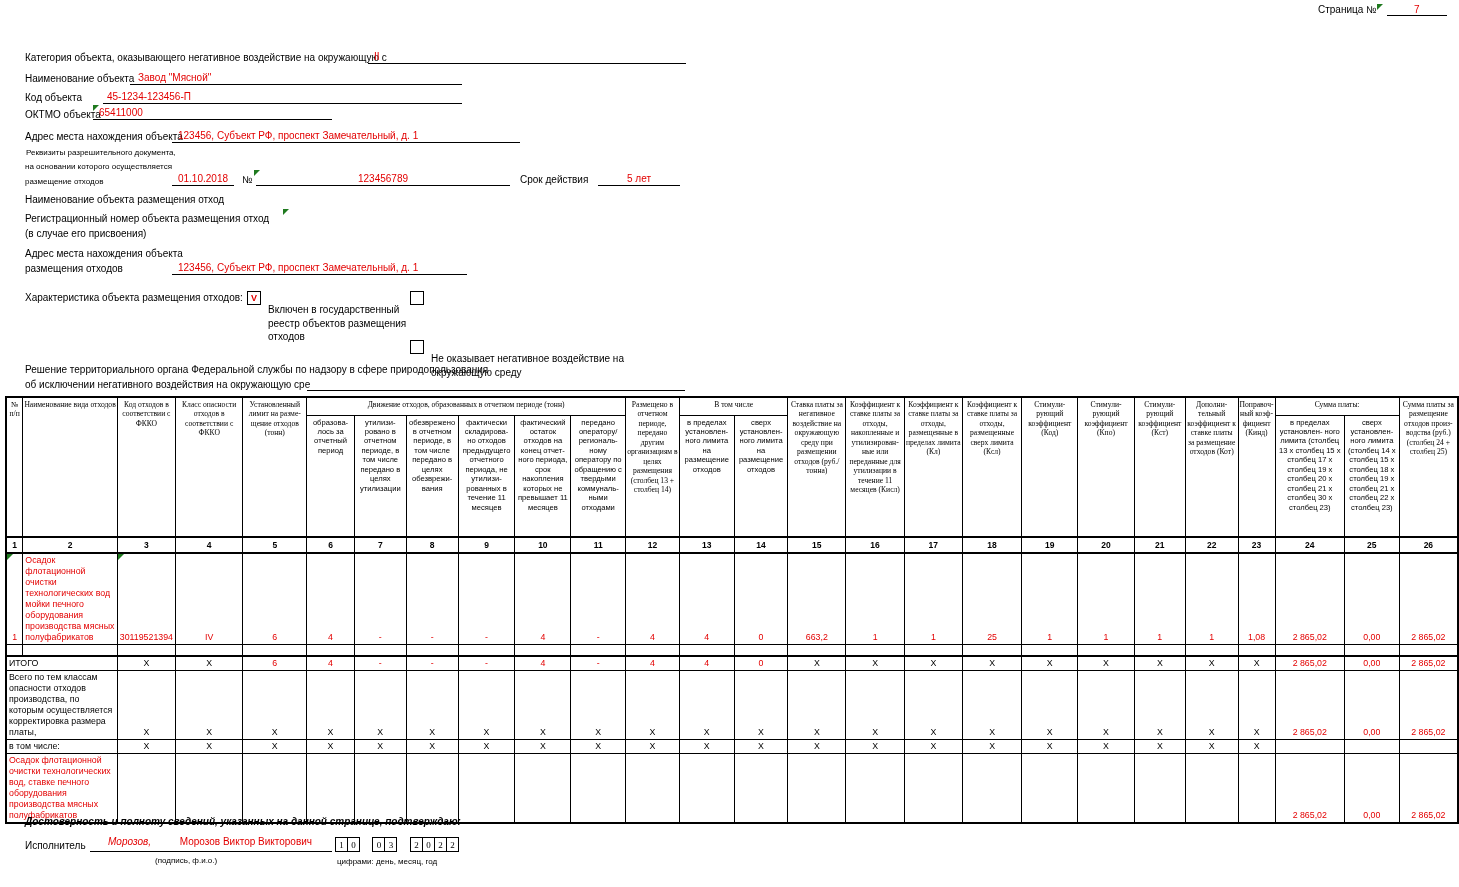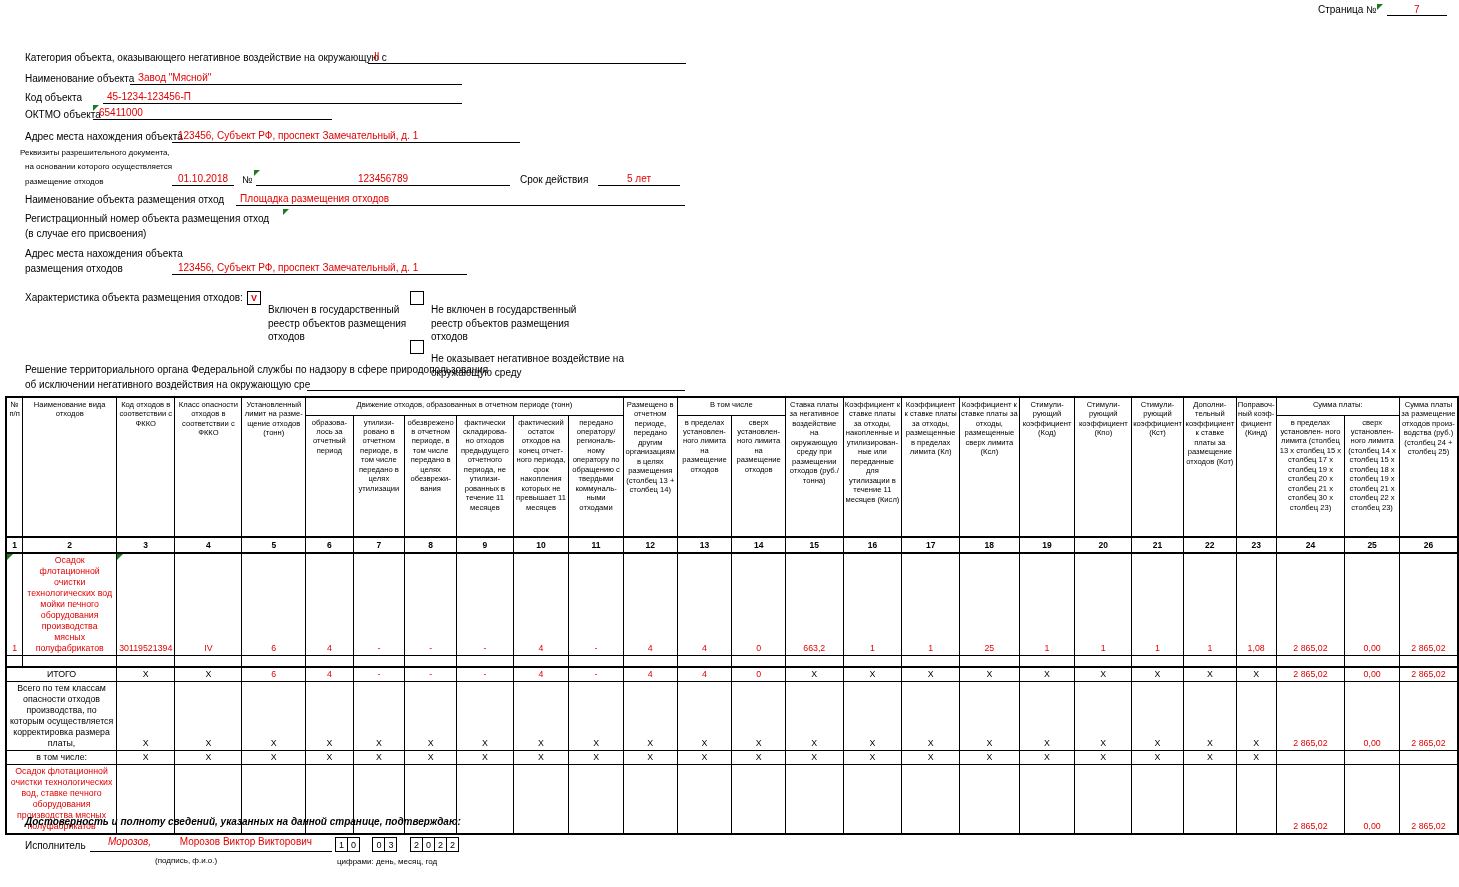--- a/index.html
+++ b/index.html
@@ -25,31 +25,31 @@
 
   .cb { position:absolute; width:14px; height:14px; border:1.4px solid #000; font-size:9px; font-weight:bold; text-align:center; line-height:12px; background:#fff; }
   .cb-lbl { position:absolute; font-size:10px; line-height:13.5px;margin-top:12px; }
 
   
   table.wt { position:absolute; left:5px; top:396px; border-collapse:collapse; table-layout:fixed; border:2px solid #000; }
   table.wt th, table.wt td { border:1px solid #000; overflow:hidden; word-wrap:break-word; }
   table.wt th { font-weight:normal; font-size:7.6px; line-height:1.25; vertical-align:top; text-align:center; padding:2px 1px 1px 1px; }
   table.wt tr.numrow th { font-weight:bold; font-size:8.5px; padding:1px; border-top:2px solid #000; border-bottom:2px solid #000; vertical-align:middle; }
   table.wt td { font-size:8.8px; line-height:11px; text-align:center; vertical-align:bottom; padding:1px 2px; position:relative; }
-  table.wt td.al { text-align:center; }
+  table.wt td.al { text-align:left; }
   table.wt td.vt { vertical-align:top; }
   table.wt td .gm { top:0; left:0; }
   table.wt tr.tb td { border-bottom:2px solid #000; }
 
   .sigline { position:absolute; left:90px; top:836px; width:242px; height:16px; border-bottom:1px solid #000; font-size:10px; }
   .sig { font-style:italic; margin-left:18px; }
   .signame { margin-left:26px; }
 
   .dbox { display:inline-block; width:13px; height:15px; border:1px solid #000; margin-right:-1px; font-size:9px; text-align:center; line-height:14px; vertical-align:top; background:#fff; }
-  .dgroup { display:inline-block; margin-right:9px; }
+  .dgroup { display:inline-block; margin-right:9px;font-family:Liberation Serif, serif; }
 
   .bold { font-weight:bold;font-style:italic; }
 </style>
 </head>
 <body>
 
 <div class="page">
 
   <div class="pagenum">
     <span>Страница №</span><span class="gm-inline"></span><span class="pn-line"><span class="red">7</span></span>
@@ -65,46 +65,44 @@
   <div class="abs lbl" style="left:25px;top:92px">Код объекта</div>
   <div class="uline red" style="left:103px;top:90px;width:359px;padding-left:4px"><span>45-1234-123456-П</span></div>
 
   <div class="abs lbl" style="left:25px;top:109px">ОКТМО объекта</div>
   <span class="gm" style="left:93px;top:105px"></span>
   <div class="uline red" style="left:93px;top:106px;width:239px;padding-left:6px"><span>65411000</span></div>
 
   <div class="abs lbl" style="left:25px;top:131px">Адрес места нахождения объекта</div>
   <div class="uline red" style="left:172px;top:129px;width:348px;padding-left:6px"><span>123456, Субъект РФ, проспект Замечательный, д. 1</span></div>
 
-  <div class="abs lbl sm" style="left:20px;top:148px">Реквизиты разрешительного документа,</div>
+  <div class="abs lbl sm" style="left:26px;top:148px">Реквизиты разрешительного документа,</div>
   <div class="abs lbl sm" style="left:25px;top:162px">на основании которого осуществляется</div>
   <div class="abs lbl sm" style="left:25px;top:177px">размещение отходов</div>
   <div class="uline red center" style="left:172px;top:172px;width:62px"><span>01.10.2018</span></div>
   <div class="abs lbl" style="left:242px;top:174px">№</div>
   <span class="gm" style="left:254px;top:170px"></span>
   <div class="uline red center" style="left:256px;top:172px;width:254px"><span>123456789</span></div>
   <div class="abs lbl" style="left:520px;top:174px">Срок действия</div>
   <div class="uline red center" style="left:598px;top:172px;width:82px"><span>5 лет</span></div>
 
   <div class="abs lbl" style="left:25px;top:194px">Наименование объекта размещения отход</div>
-  <div class="uline red" style="left:236px;top:192px;width:449px;padding-left:4px"><span>Площадка размещения отходов</span></div>
 
   <div class="abs lbl" style="left:25px;top:213px">Регистрационный номер объекта размещения отход</div>
   <span class="gm" style="left:283px;top:209px"></span>
   <div class="abs lbl" style="left:25px;top:228px">(в случае его присвоения)</div>
 
   <div class="abs lbl" style="left:25px;top:248px">Адрес места нахождения объекта</div>
   <div class="abs lbl" style="left:25px;top:263px">размещения отходов</div>
   <div class="uline red" style="left:172px;top:261px;width:295px;padding-left:6px"><span>123456, Субъект РФ, проспект Замечательный, д. 1</span></div>
 
   <div class="abs lbl" style="left:25px;top:292px">Характеристика объекта размещения отходов:</div>
   <div class="cb" style="left:247px;top:291px"><span class="red">V</span></div>
   <div class="cb-lbl" style="left:268px;top:291px;width:158px">Включен в государственный реестр объектов размещения отходов</div>
   <div class="cb" style="left:410px;top:291px"><span class="red"></span></div>
-  <div class="cb-lbl" style="left:431px;top:291px;width:172px">Не включен в государственный реестр объектов размещения отходов</div>
   <div class="cb" style="left:410px;top:340px"><span class="red"></span></div>
   <div class="cb-lbl" style="left:431px;top:340px;width:205px">Не оказывает негативное воздействие на окружающую среду</div>
 
   <div class="abs lbl" style="left:25px;top:364px">Решение территориального органа Федеральной службы по надзору в сфере природопользования</div>
   <div class="abs lbl" style="left:25px;top:379px">об исключении негативного воздействия на окружающую сре</div>
   <div class="uline red" style="left:307px;top:377px;width:378px"><span></span></div>
 
   <table class="wt">
       <colgroup>
         <col style="width: 17px;">
@@ -128,21 +126,21 @@
         <col style="width: 56px;">
         <col style="width: 57px;">
         <col style="width: 51px;">
         <col style="width: 53px;">
         <col style="width: 35px;">
         <col style="width: 70px;">
         <col style="width: 55px;">
         <col style="width: 59px;">
       </colgroup>
       <thead>
-        <tr style="height: 18px;">
+        <tr style="height: 18px; font-family: Liberation Serif, serif;">
           <th rowspan="2">№ п/п</th>
           <th rowspan="2">Наименование вида отходов</th>
           <th rowspan="2">Код отходов в соответствии с ФККО</th>
           <th rowspan="2">Класс опасности отходов в соответствии с ФККО</th>
           <th rowspan="2">Установленный лимит на разме- щение отходов (тонн)</th>
           <th colspan="6">Движение отходов, образованных в отчетном периоде (тонн)</th>
           <th rowspan="2">Размещено в отчетном периоде, передано другим организациям в целях размещения (столбец 13 + столбец 14)</th>
           <th colspan="2">В том числе</th>
           <th rowspan="2">Ставка платы за негативное воздействие на окружающую среду при размещении отходов (руб./тонна)</th>
           <th rowspan="2">Коэффициент к ставке платы за отходы, накопленные и утилизирован- ные или переданные для утилизации в течение 11 месяцев (Кисл)</th>

